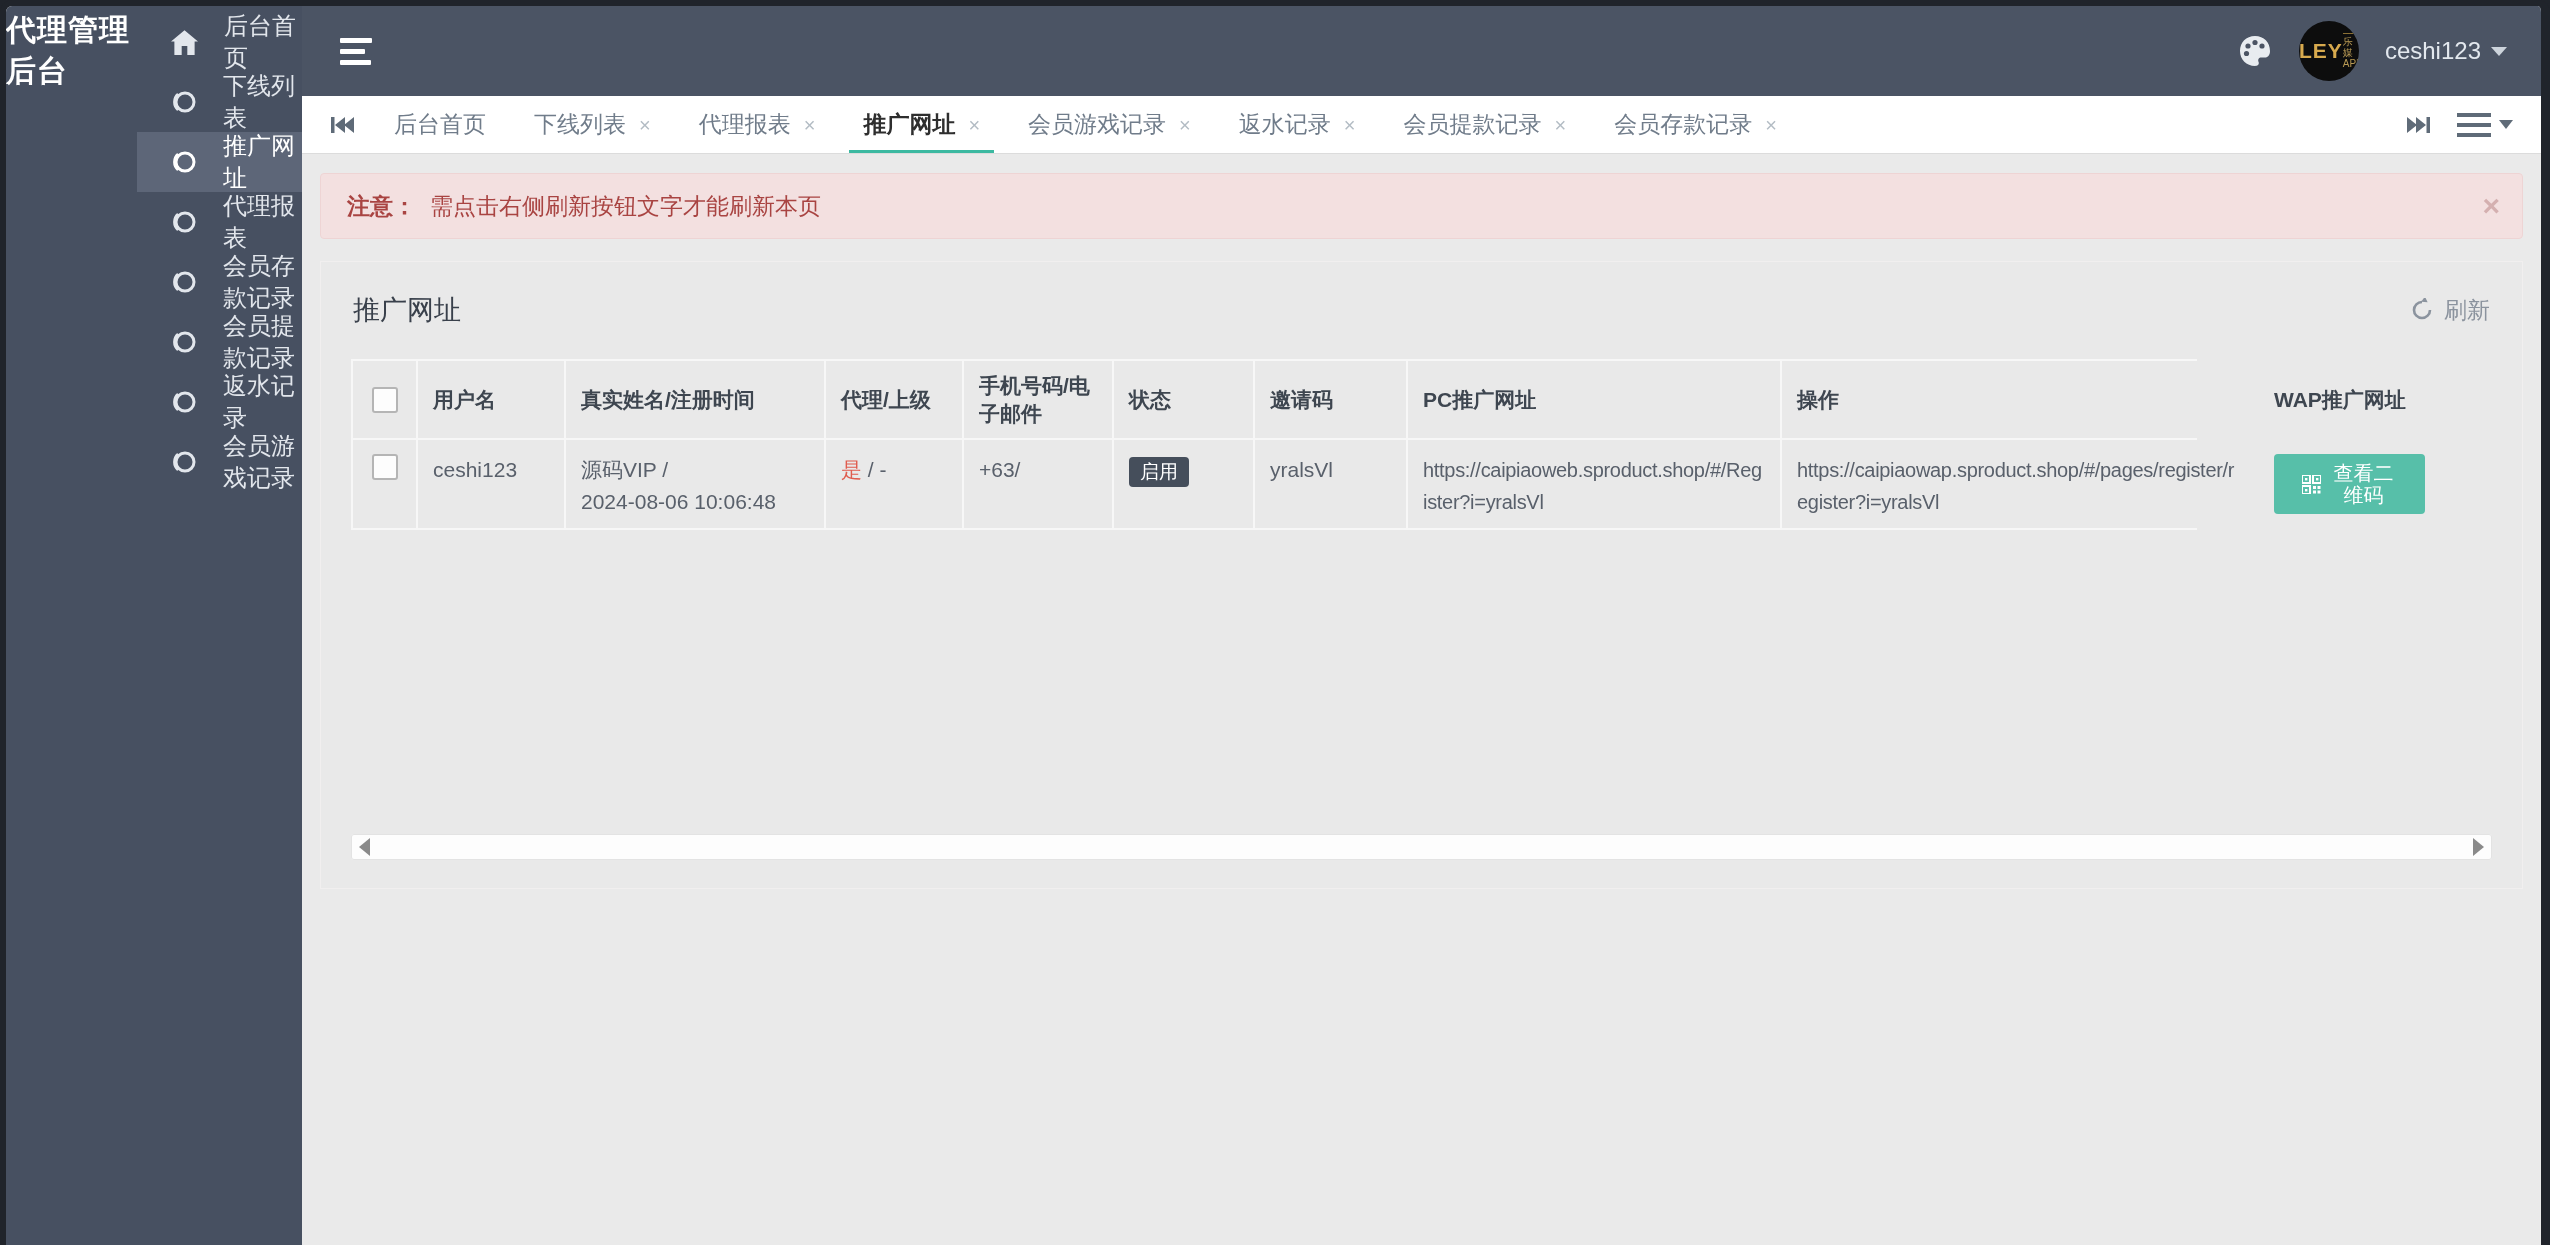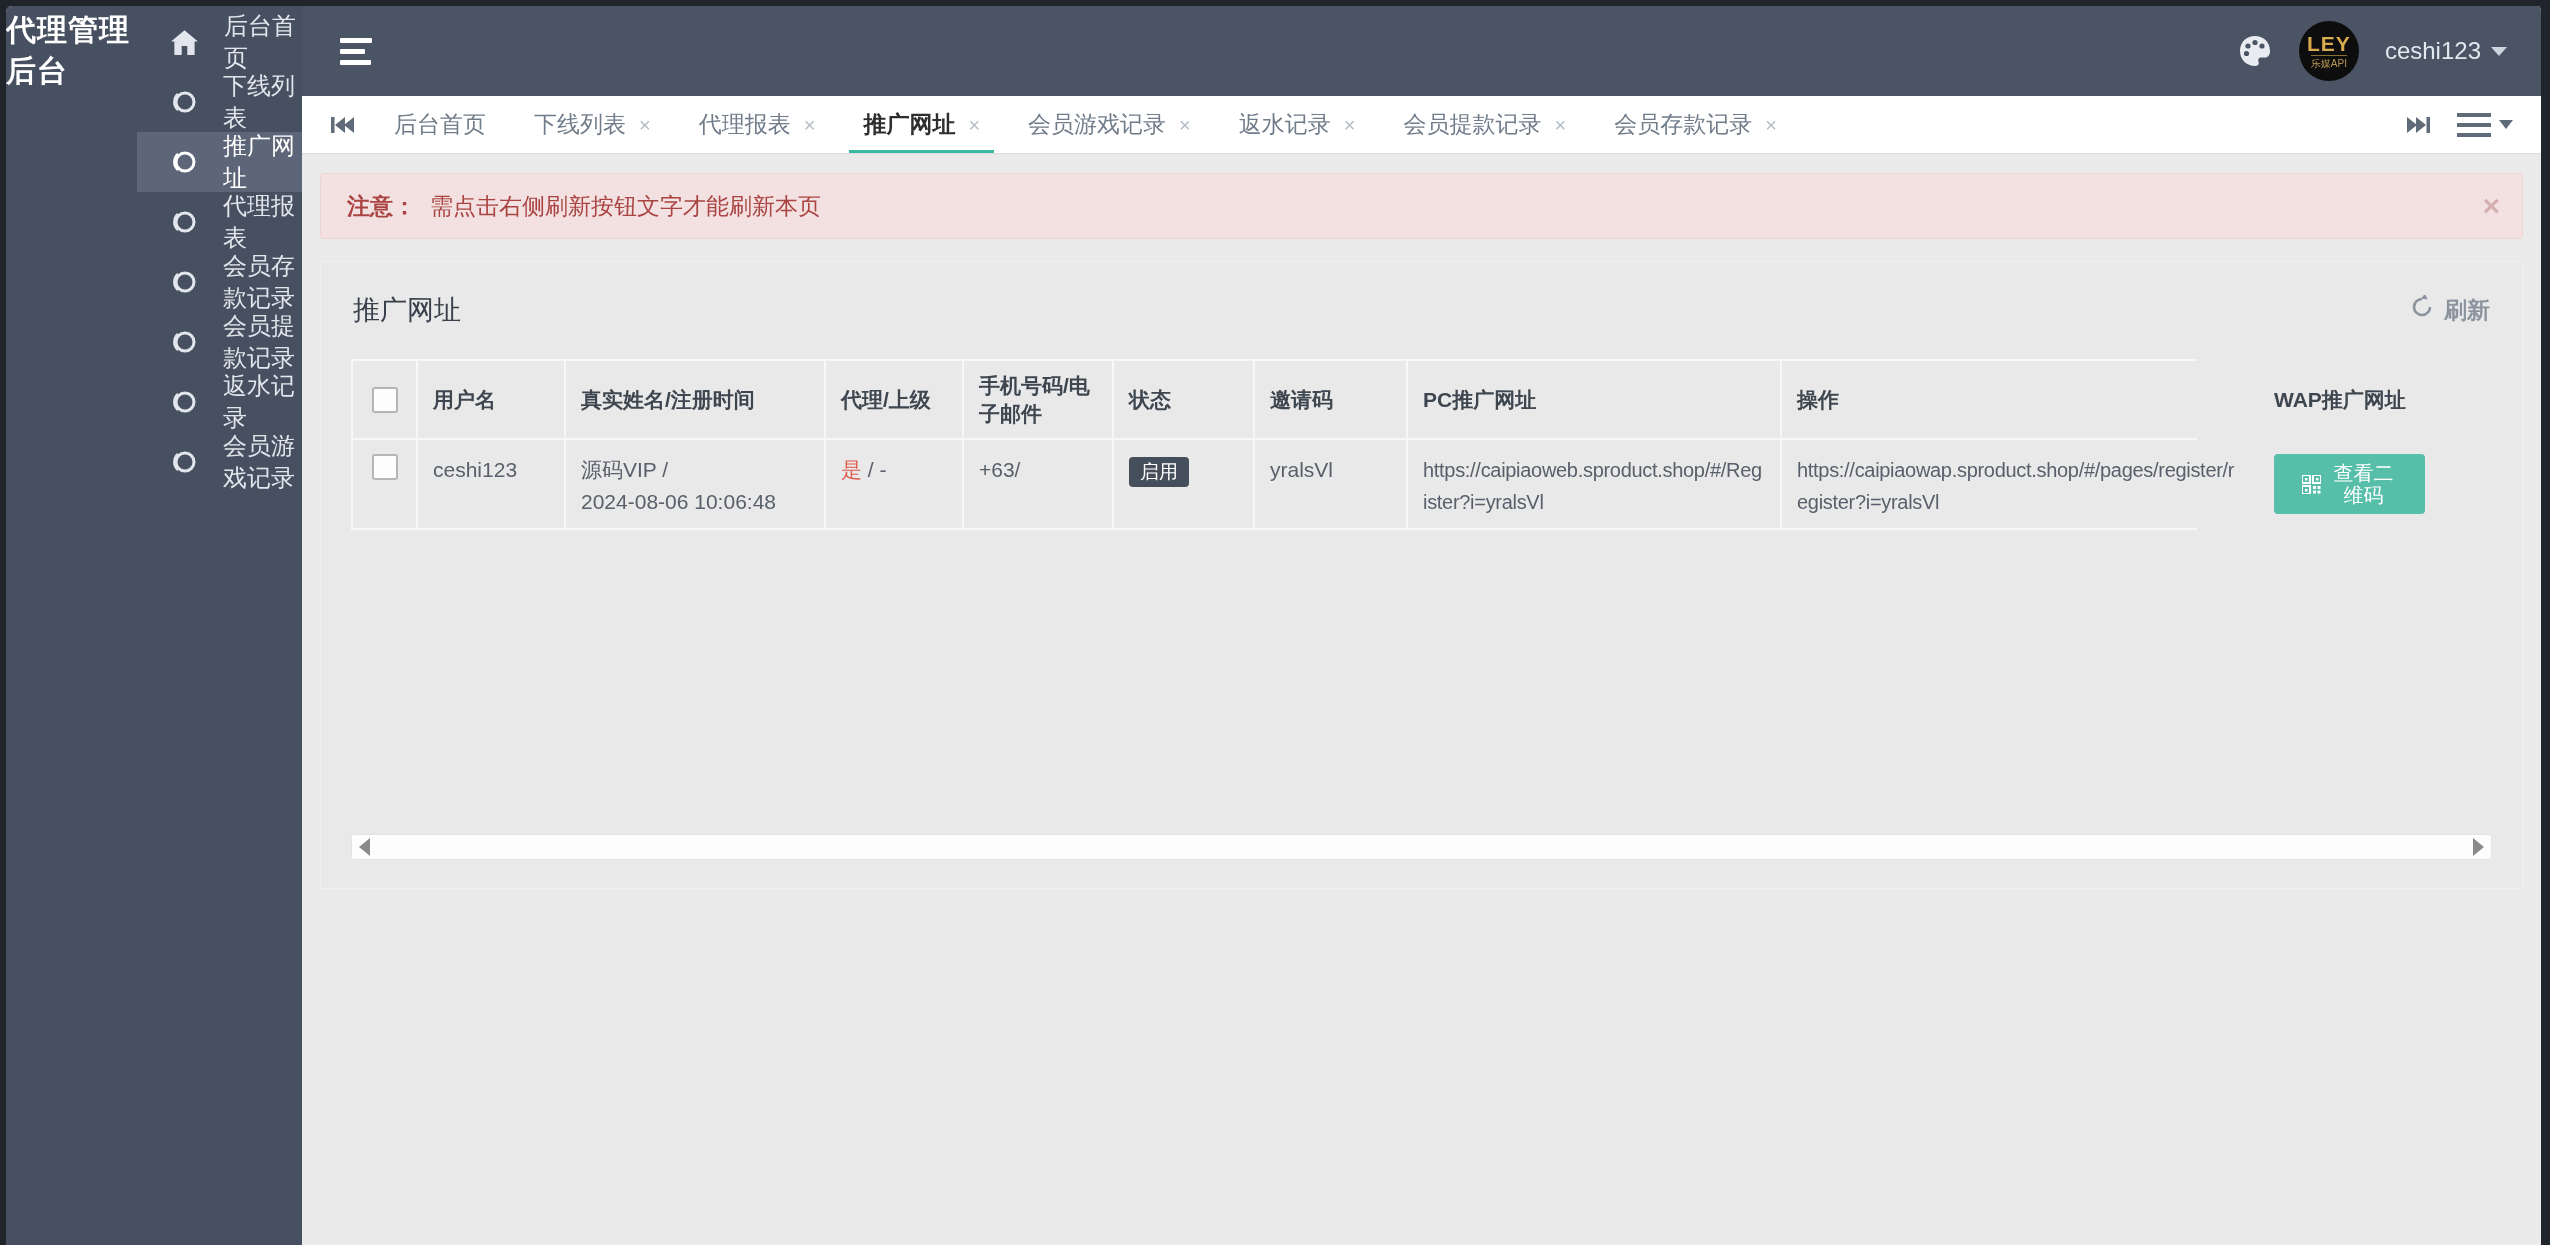--- a/index.html
+++ b/index.html
@@ -31,23 +31,22 @@
   .main { flex:1; display:flex; flex-direction:column; min-width:0; }
   .topbar { height:90px; background:#4b5464; display:flex; align-items:center; padding:0 34px; flex-shrink:0; }
   .hamburger { display:flex; flex-direction:column; gap:6px; cursor:pointer; padding:8px 4px; }
   .hamburger i { display:block; height:5px; background:#fff; border-radius:1px; }
   .hamburger i:nth-child(1){ width:32px; }
   .hamburger i:nth-child(2){ width:25px; }
   .hamburger i:nth-child(3){ width:31px; }
   .top-right { margin-left:auto; display:flex; align-items:center; gap:26px; }
   .avatar {
     width:60px; height:60px; border-radius:50%; background:#0d0d0d;
-    display:flex; flex-direction:column; align-items:center; justify-content:center; cursor:pointer;
+    display:flex; flex-direction:row; align-items:center; justify-content:center; cursor:pointer;
     overflow:hidden;
-    text-align:center;
   }
   .av1 { color:#d8aa4e; font-size:21px; font-weight:bold; letter-spacing:1px; line-height:22px; }
   .av2 { color:#b99a54; font-size:10px; border-top:1px solid #8a6f33; padding-top:2px; line-height:11px; }
   .user { display:flex; align-items:center; gap:10px; color:#e3e8ee; font-size:24px; cursor:pointer; }
   .caret-down { width:0; height:0; border-left:8px solid transparent; border-right:8px solid transparent; border-top:9px solid #cdd4dc; }
   
   .tabbar {
     height:58px; background:#ffffff; border-bottom:1px solid #dcdcdc;
     display:flex; align-items:center; padding:0 28px; flex-shrink:0;
   }
@@ -76,21 +75,21 @@
   .alert-close {
     position:absolute; right:22px; top:50%; transform:translateY(-50%);
     color:#d4b0b0; font-size:30px; font-weight:bold; cursor:pointer; line-height:1;
   }
   .panel {
     margin-top:22px; border:1px solid #f1efef; background:#e9e9e9;
     height:628px; padding:0 30px 28px 30px; display:flex; flex-direction:column;
   }
   .panel-head { display:flex; align-items:center; justify-content:space-between; padding:30px 2px 31px 2px; }
   .panel-title { font-size:27px; font-weight:normal; color:#39404b; }
-  .refresh { display:flex; gap:10px; color:#8b939e; font-size:23px; cursor:pointer;font-weight:bold; }
+  .refresh { display:flex; align-items:center; gap:10px; color:#8b939e; font-size:23px; cursor:pointer; }
   
   .table {
     width:1846px; display:grid;
     grid-template-columns:63px 146px 258px 136px 148px 139px 151px 372px 475px 181px;
     gap:2px; padding:2px; background:#f7f7f7;
   }
   .th, .td { background:#e9e9e9; padding:10px 15px; font-size:21px; }
   .th { display:flex; align-items:center; color:#3e4650; font-weight:bold; line-height:28px; min-height:77px; }
   .td { color:#59606b; line-height:32px; padding-top:14px; min-height:77px; }
   .cell-check { display:flex; align-items:center; justify-content:center; }

